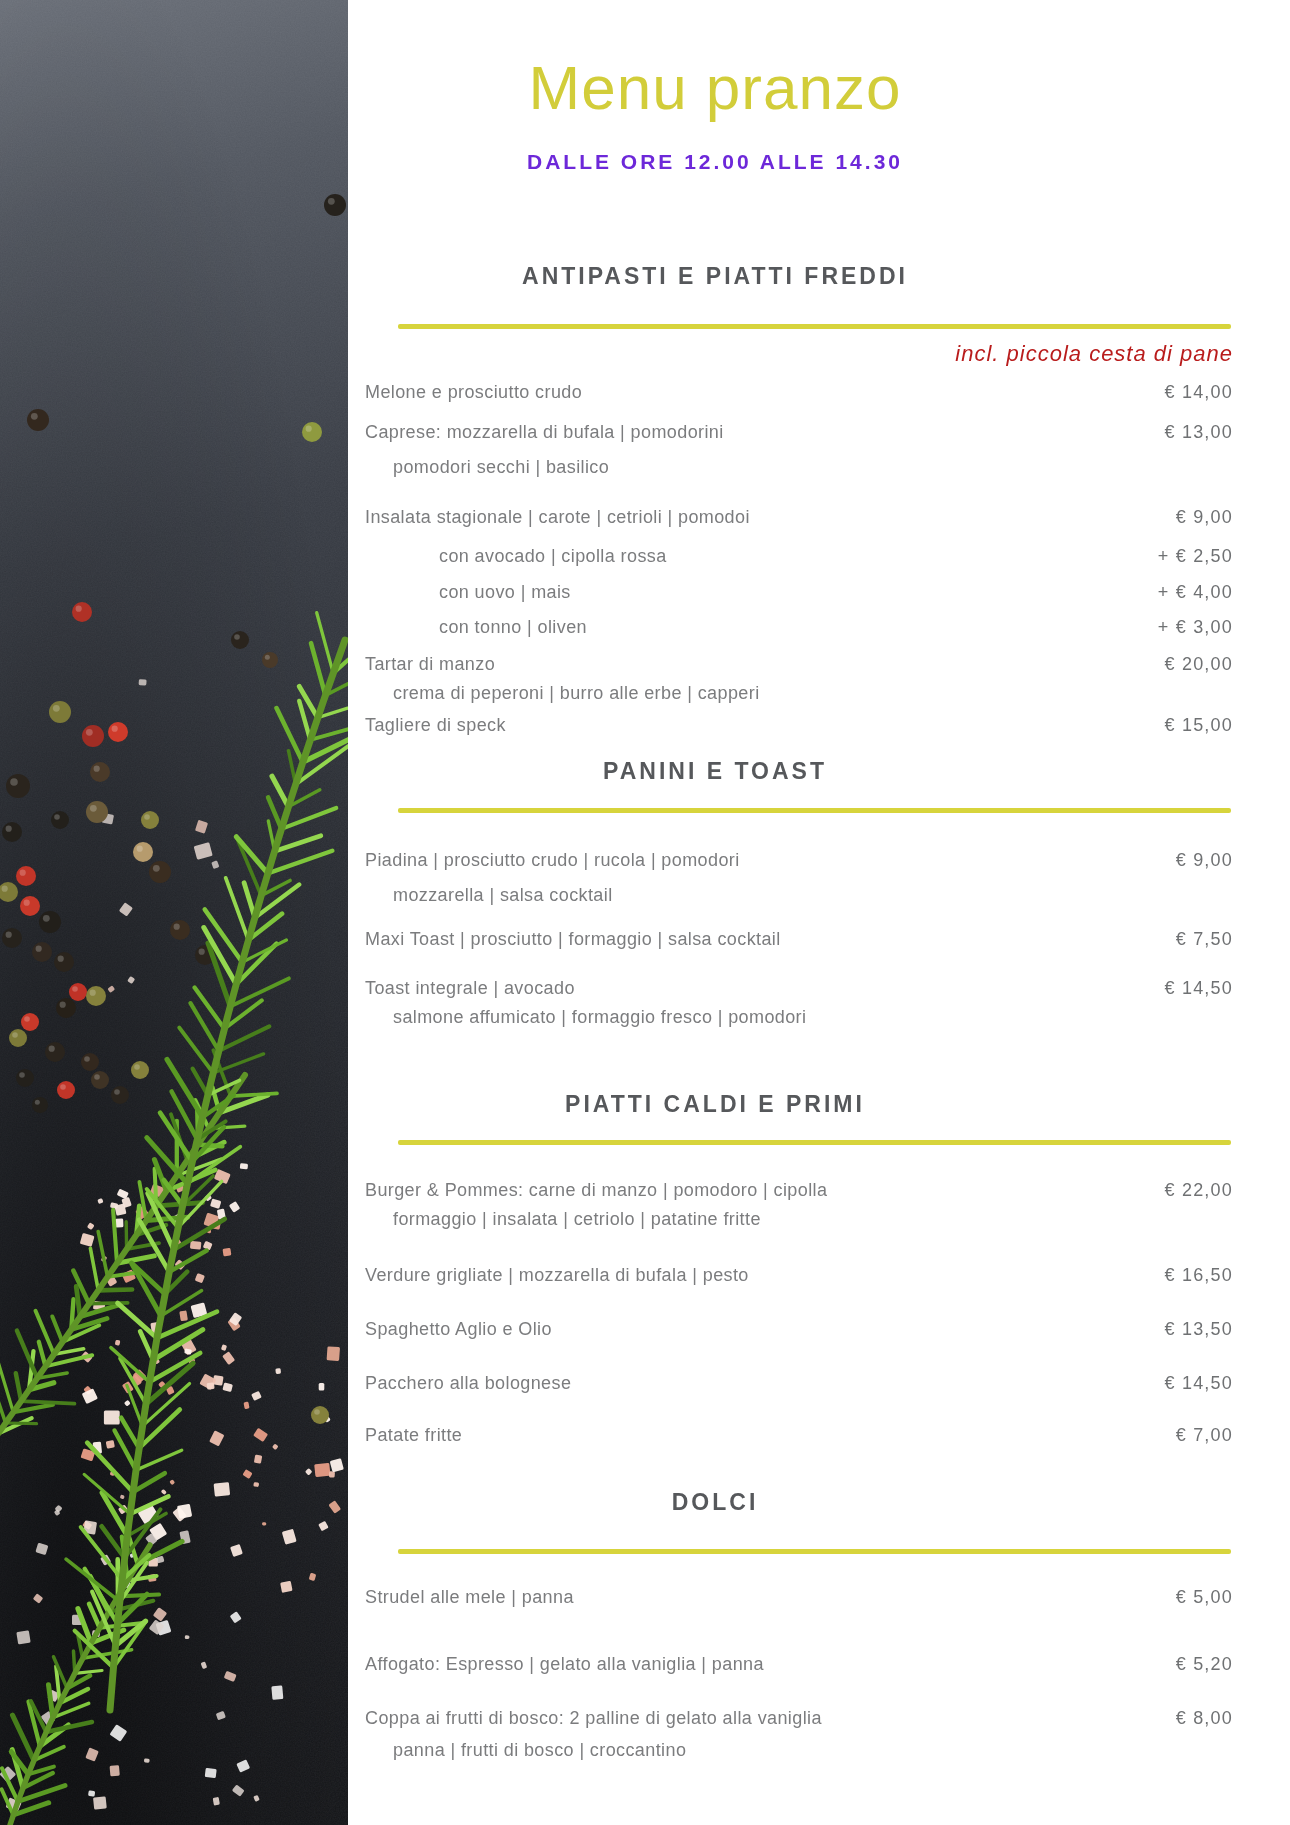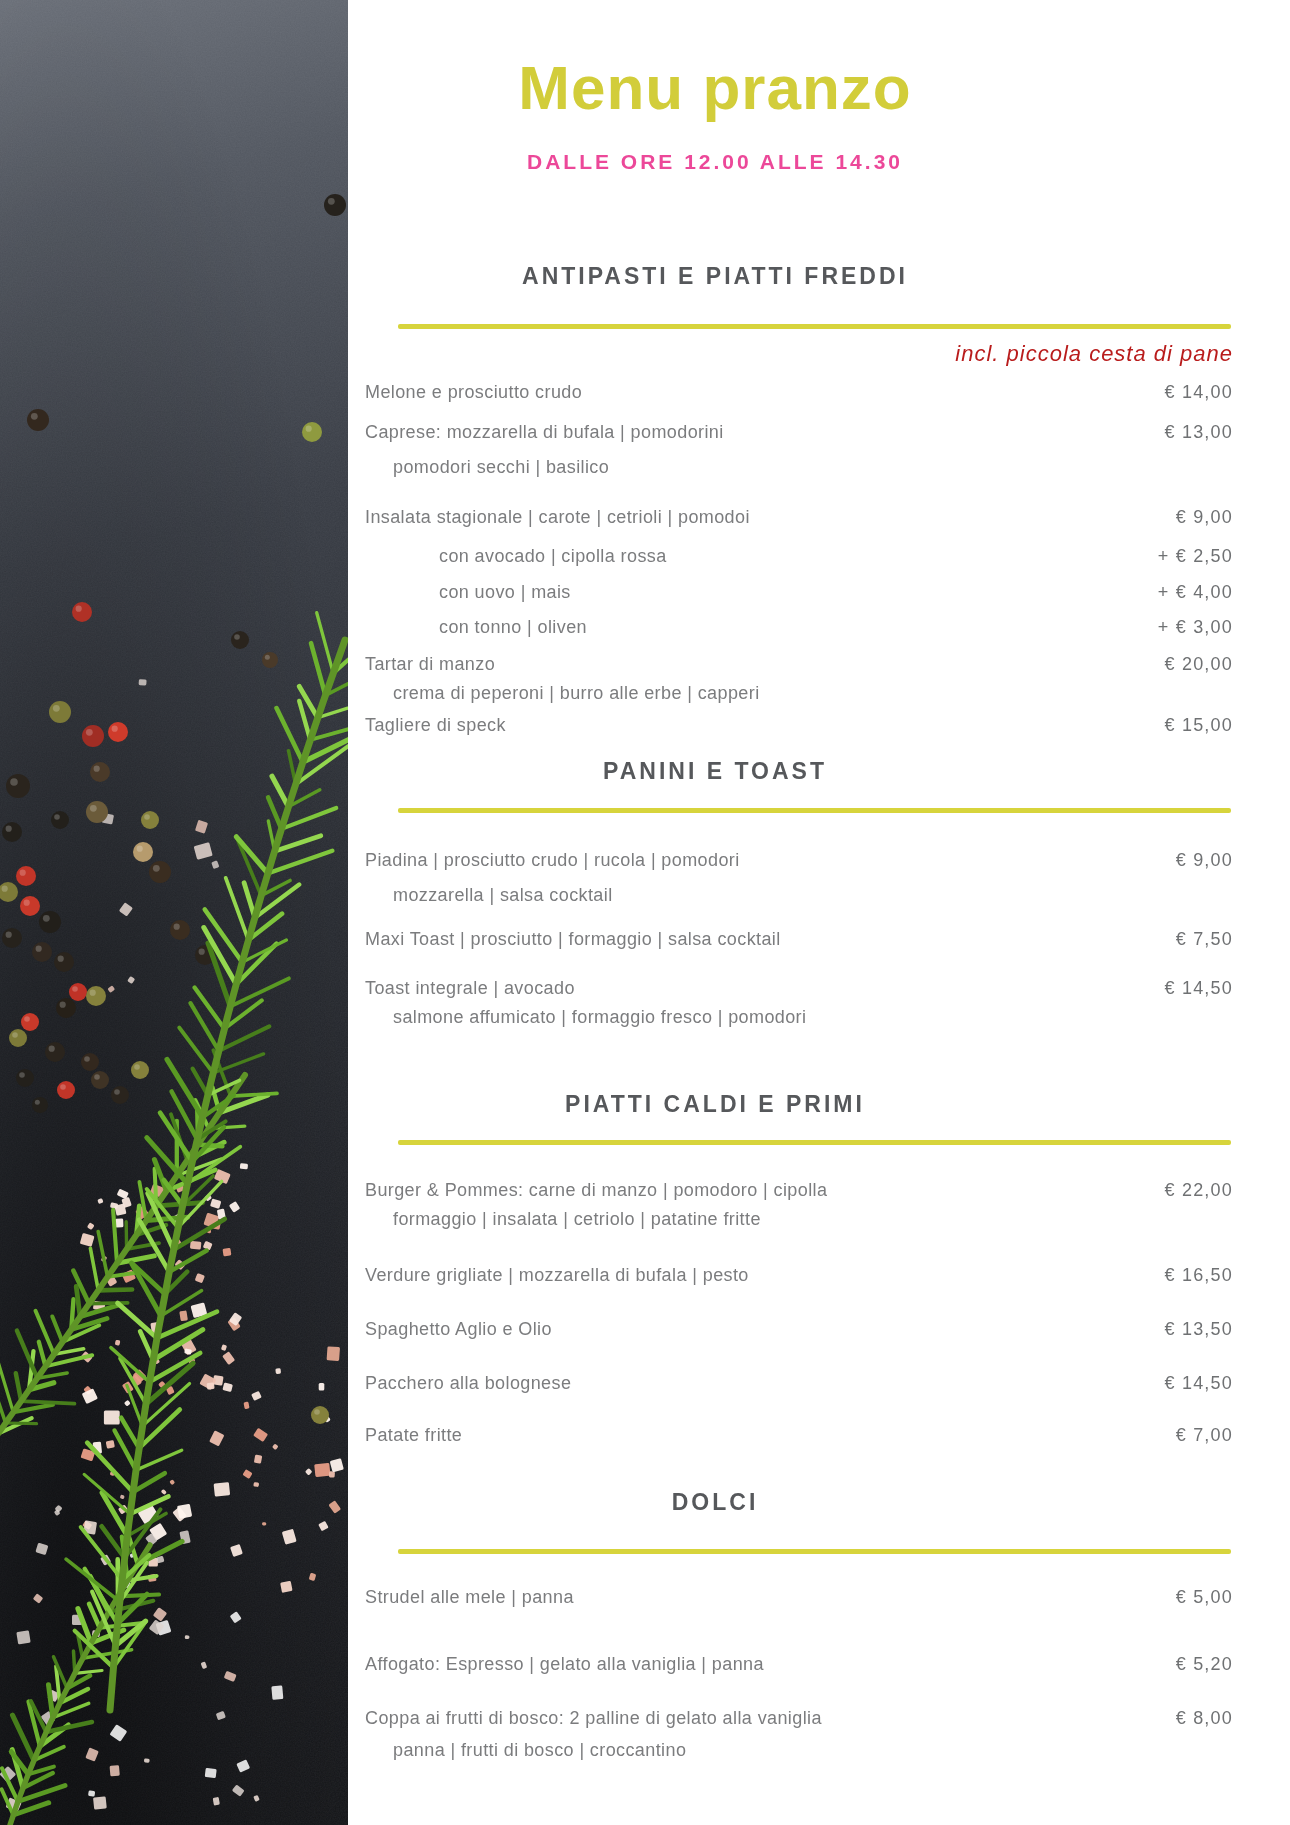--- a/index.html
+++ b/index.html
@@ -16,26 +16,26 @@
     background:linear-gradient(165deg,#6a6f78 0%,#51565f 12%,#383c44 30%,#282b31 50%,#1e2025 72%,#141518 100%);
     overflow:hidden;
   }
   .photo svg{position:absolute;left:0;top:0;}
   
   .center-col{
     position:absolute;left:365px;width:700px;
     text-align:center;
   }
   .menu-title{
-    font-size:62px;font-weight:bold;letter-spacing:1px;
+    font-size:62px;font-weight:normal;letter-spacing:1px;
     color:#d2cd3a;
   }
   .menu-subtitle{
     font-size:21px;font-weight:bold;letter-spacing:3px;
-    color:#ec4899;
+    color:#6d28d9;
   }
   .section-title{
     font-size:23px;font-weight:bold;letter-spacing:3px;
     color:#56585b;
   }
   .rule{
     position:absolute;left:398px;width:833px;height:5px;
     background:#d7d43c;border-radius:2px;
   }
   .note{

